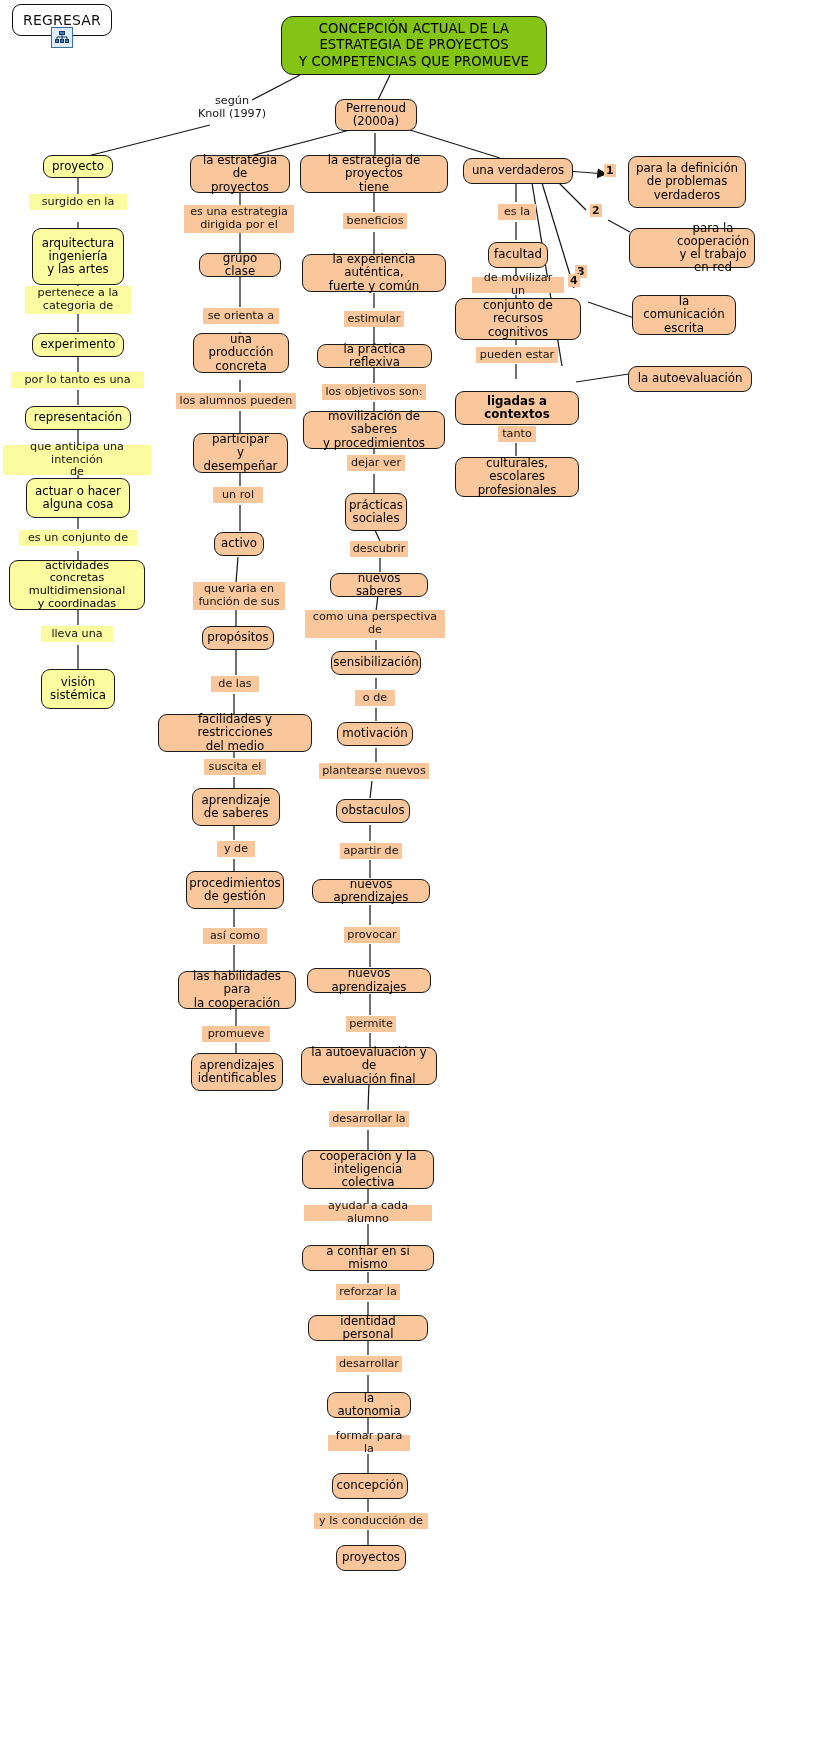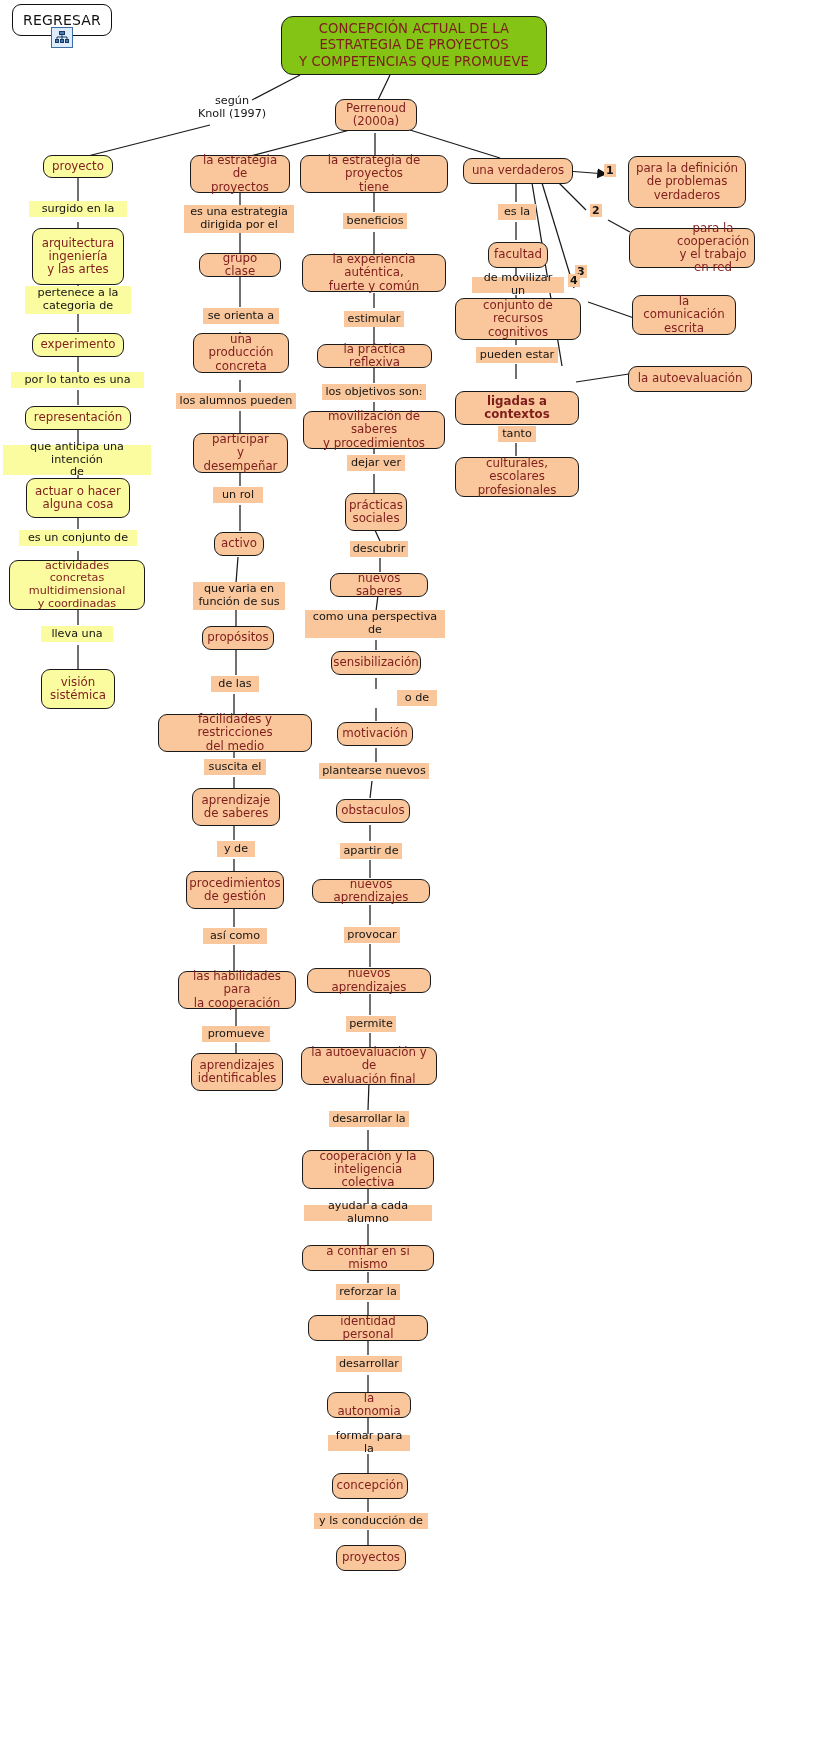--- a/index.html
+++ b/index.html
@@ -24,21 +24,21 @@
   
   .node{
     position:absolute;
     box-sizing:border-box;
     display:flex;
     align-items:center;
     justify-content:center;
     text-align:center;
     border:1.3px solid #1a1a1a;
     border-radius:9px;
-    color:#7f1d1d;
+    color:#000000;
     line-height:1.12;
     white-space:pre-line;
     padding:2px 6px;
     z-index:3;
   }
   .node.yellow{ background:#FBFBA0; }
   .node.orange{ background:#F9C79B; }
   .node.title{
     background:#83C414;
     border:1.6px solid #1a1a1a;
@@ -239,21 +239,21 @@
 ESTRATEGIA DE PROYECTOS
 Y COMPETENCIAS QUE PROMUEVE</div>
 
   <div class="lbl plain" style="left:185px; top:93px; width:94px; height:30px;">según
 Knoll (1997)</div>
 
   <div class="node orange f12" style="left:335px; top:99px; width:82px; height:32px;">Perrenoud
 (2000a)</div>
 
   <div class="node yellow f12" style="left:43px; top:155px; width:70px; height:23px;">proyecto</div>
-  <div class="lbl yellow" style="left:29px; top:201px; width:98px; height:16px;">surgido en la</div>
+  <div class="lbl yellow" style="left:29px; top:194px; width:98px; height:16px;">surgido en la</div>
   <div class="node yellow f12" style="left:32px; top:228px; width:92px; height:57px;">arquitectura
 ingeniería
 y las artes</div>
   <div class="lbl yellow" style="left:25px; top:286px; width:106px; height:28px;">pertenece a la
 categoria de</div>
   <div class="node yellow f12" style="left:32px; top:333px; width:92px; height:24px;">experimento</div>
   <div class="lbl yellow" style="left:11px; top:372px; width:133px; height:16px;">por lo tanto es una</div>
   <div class="node yellow f12" style="left:25px; top:406px; width:106px; height:24px;">representación</div>
   <div class="lbl yellow" style="left:3px; top:445px; width:148px; height:30px;">que anticipa una intención
 de</div>
@@ -310,21 +310,21 @@
   <div class="node orange f12" style="left:303px; top:411px; width:142px; height:38px;">movilización de saberes
 y procedimientos</div>
   <div class="lbl orange" style="left:347px; top:455px; width:58px; height:16px;">dejar ver</div>
   <div class="node orange f12" style="left:345px; top:493px; width:62px; height:38px;">prácticas
 sociales</div>
   <div class="lbl orange" style="left:350px; top:541px; width:58px; height:16px;">descubrir</div>
   <div class="node orange f12" style="left:330px; top:573px; width:98px; height:24px;">nuevos saberes</div>
   <div class="lbl orange" style="left:305px; top:610px; width:140px; height:28px;">como una perspectiva
 de</div>
   <div class="node orange f12" style="left:331px; top:651px; width:90px; height:24px;">sensibilización</div>
-  <div class="lbl orange" style="left:355px; top:690px; width:40px; height:16px;margin-left:42px;">o de</div>
+  <div class="lbl orange" style="left:355px; top:690px; width:40px; height:16px;">o de</div>
   <div class="node orange f12" style="left:337px; top:722px; width:76px; height:24px;">motivación</div>
   <div class="lbl orange" style="left:319px; top:763px; width:110px; height:16px;">plantearse nuevos</div>
   <div class="node orange f12" style="left:336px; top:799px; width:74px; height:24px;">obstaculos</div>
   <div class="lbl orange" style="left:340px; top:843px; width:62px; height:16px;">apartir de</div>
   <div class="node orange f12" style="left:312px; top:879px; width:118px; height:24px;">nuevos aprendizajes</div>
   <div class="lbl orange" style="left:344px; top:927px; width:56px; height:16px;">provocar</div>
   <div class="node orange f12" style="left:307px; top:968px; width:124px; height:25px;">nuevos aprendizajes</div>
   <div class="lbl orange" style="left:346px; top:1016px; width:50px; height:16px;">permite</div>
   <div class="node orange f12" style="left:301px; top:1047px; width:136px; height:38px;">la autoevaluación y de
 evaluación final</div>

